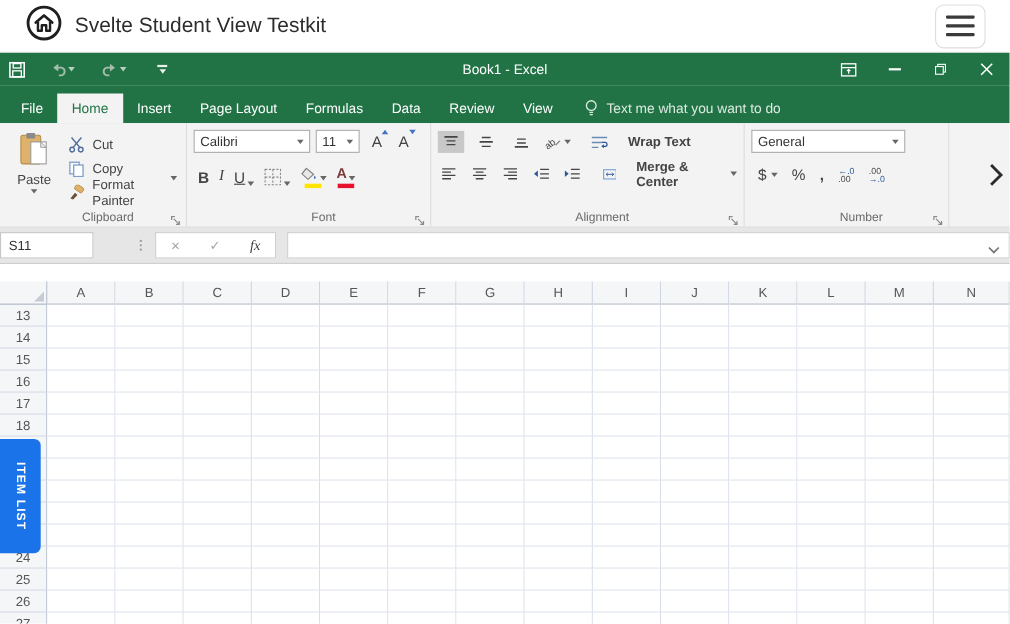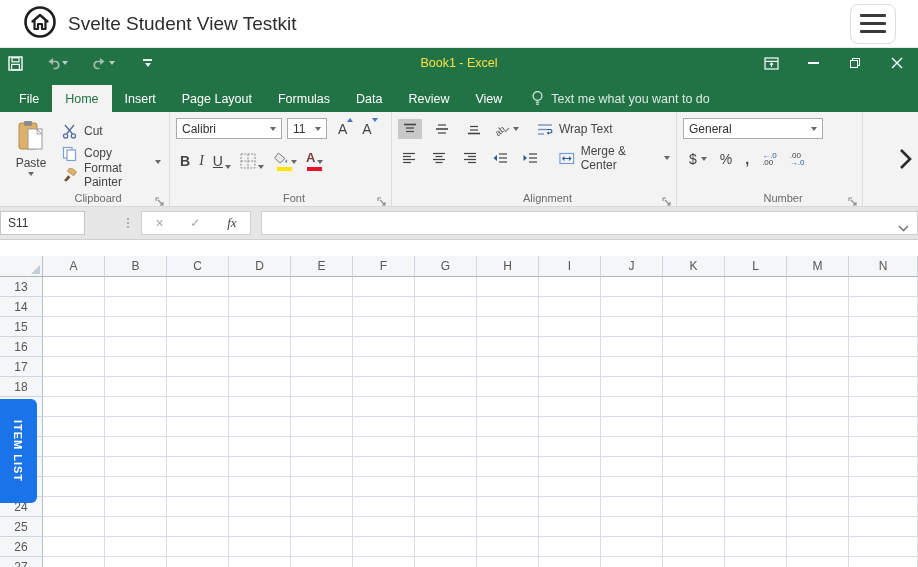--- a/index.html
+++ b/index.html
@@ -17,21 +17,21 @@
   .burger span { display:block; width:26px; height:3px; background:#3a3a3a; border-radius:1px; }
 
   
   .titlebar { position:absolute; top:48px; left:0; width:918px; height:30px; background:#217346;
               display:flex; align-items:center; color:#fff; }
   .qat { display:flex; align-items:center; gap:6px; padding-left:8px; }
   .qat .caret-sm { width:0; height:0; border-left:3px solid transparent; border-right:3px solid transparent;
                    border-top:4px solid #b9cfc2; margin-left:1px; }
   .qat-custom { display:flex; flex-direction:column; align-items:center; margin-left:22px; }
   .qat-custom i { display:block; width:9px; height:2px; background:#e8f1eb; margin-bottom:2px; }
-  .doc-title { position:absolute; left:0; right:0; text-align:center; font-size:12.5px; color:#fde047; pointer-events:none; }
+  .doc-title { position:absolute; left:0; right:0; text-align:center; font-size:12.5px; color:#ffffff; pointer-events:none; }
   .win-controls { margin-left:auto; display:flex; align-items:center; height:100%; }
   .win-btn { width:42px; height:100%; display:flex; align-items:center; justify-content:center; cursor:pointer; }
   .restore-box { position:relative; width:10px; height:10px; }
   .restore-box i { position:absolute; width:8px; height:8px; border:1px solid #fff; background:transparent; }
   .restore-box i.b { left:0; bottom:0; background:#217346; }
   .restore-box i.f { right:0; top:0; }
   .min-bar { width:11px; height:1.5px; background:#fff; }
 
   
   .tabrow { position:absolute; top:78px; left:0; width:918px; height:34px; background:#217346;
@@ -77,21 +77,21 @@
                  border-left:3px solid transparent; border-right:3px solid transparent; }
   .tri.up { border-bottom:4px solid #4472c4; }
   .tri.dn { border-top:4px solid #4472c4; }
   .colorbar { display:block; width:15px; height:3.5px; margin-top:1px; }
 
   
   .grp-align { width:285px; }
   .al-row { display:flex; align-items:center; gap:8px; height:22px; margin-bottom:7px; }
   .al-btn { width:24px; height:20px; display:flex; align-items:center; justify-content:center; cursor:pointer; }
   .al-btn.selected { background:#c8c8c8; }
-  .al-text { display:flex; align-items:center; gap:6px; margin-left:10px; cursor:pointer; }
+  .al-text { display:flex; align-items:center; gap:18px; margin-left:10px; cursor:pointer;font-weight:bold; }
   .orient { display:flex; align-items:center; gap:3px; cursor:pointer; }
 
   
   .grp-number { width:186px; }
   .num-row2 { display:flex; align-items:center; gap:13px; margin-top:12px; padding-left:6px; }
   .nbtn { display:flex; align-items:center; cursor:pointer; font-size:14px; color:#444; }
   .decstack { display:flex; flex-direction:column; line-height:7px; font-size:8px; color:#444; cursor:pointer; }
   .decstack b { color:#2b579a; font-weight:normal; }
 
   .ribbon-collapse { position:absolute; right:6px; top:36px; cursor:pointer; }

